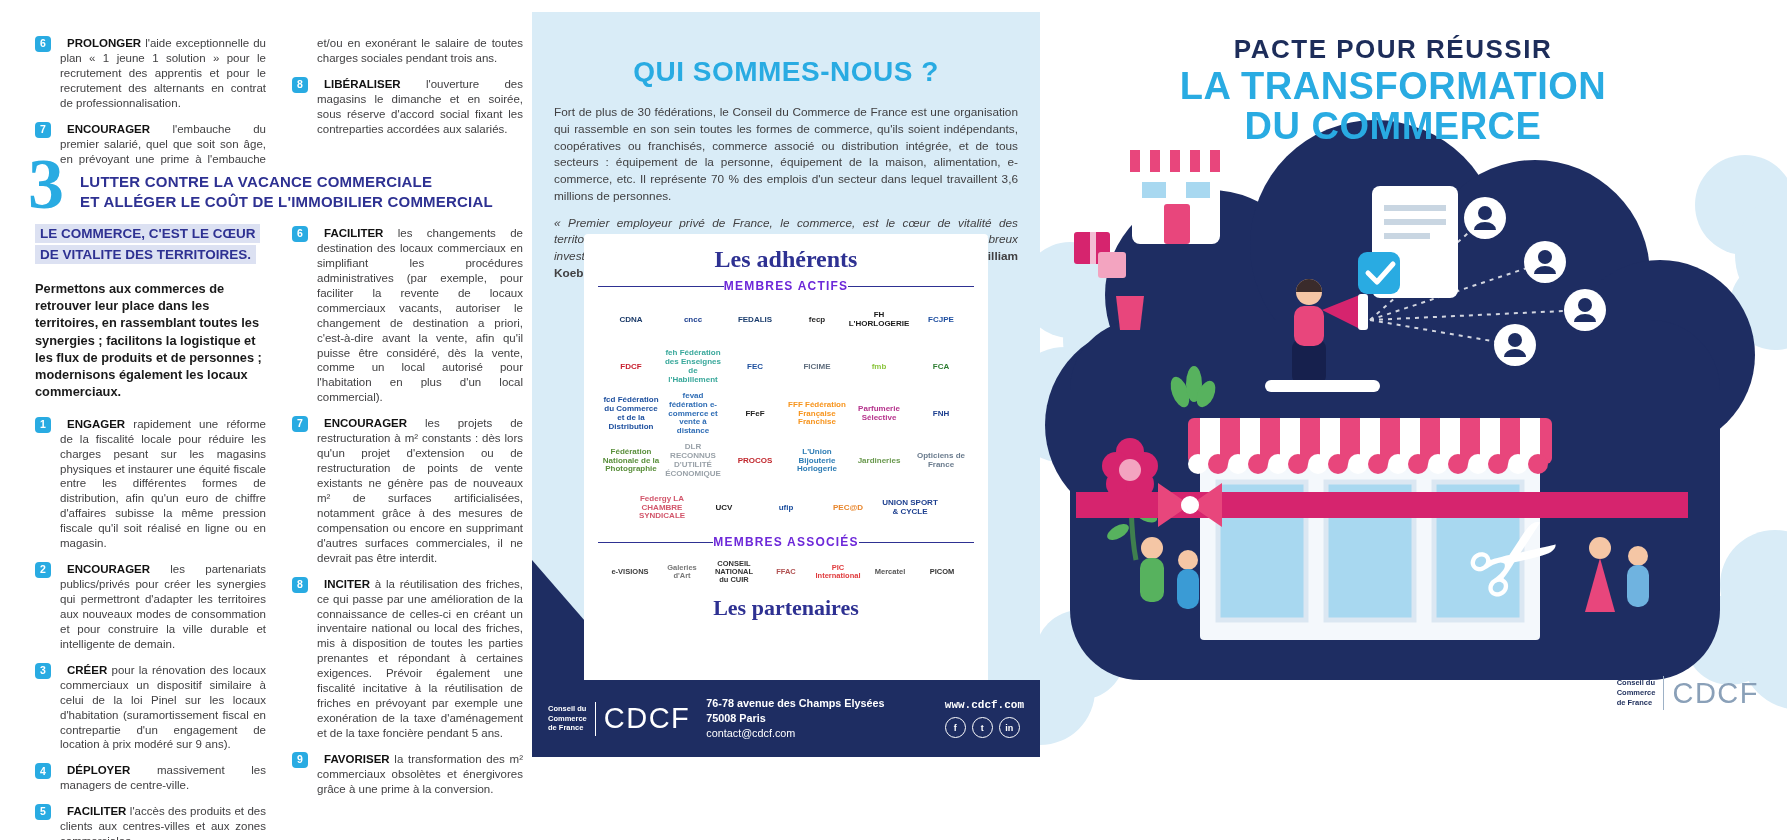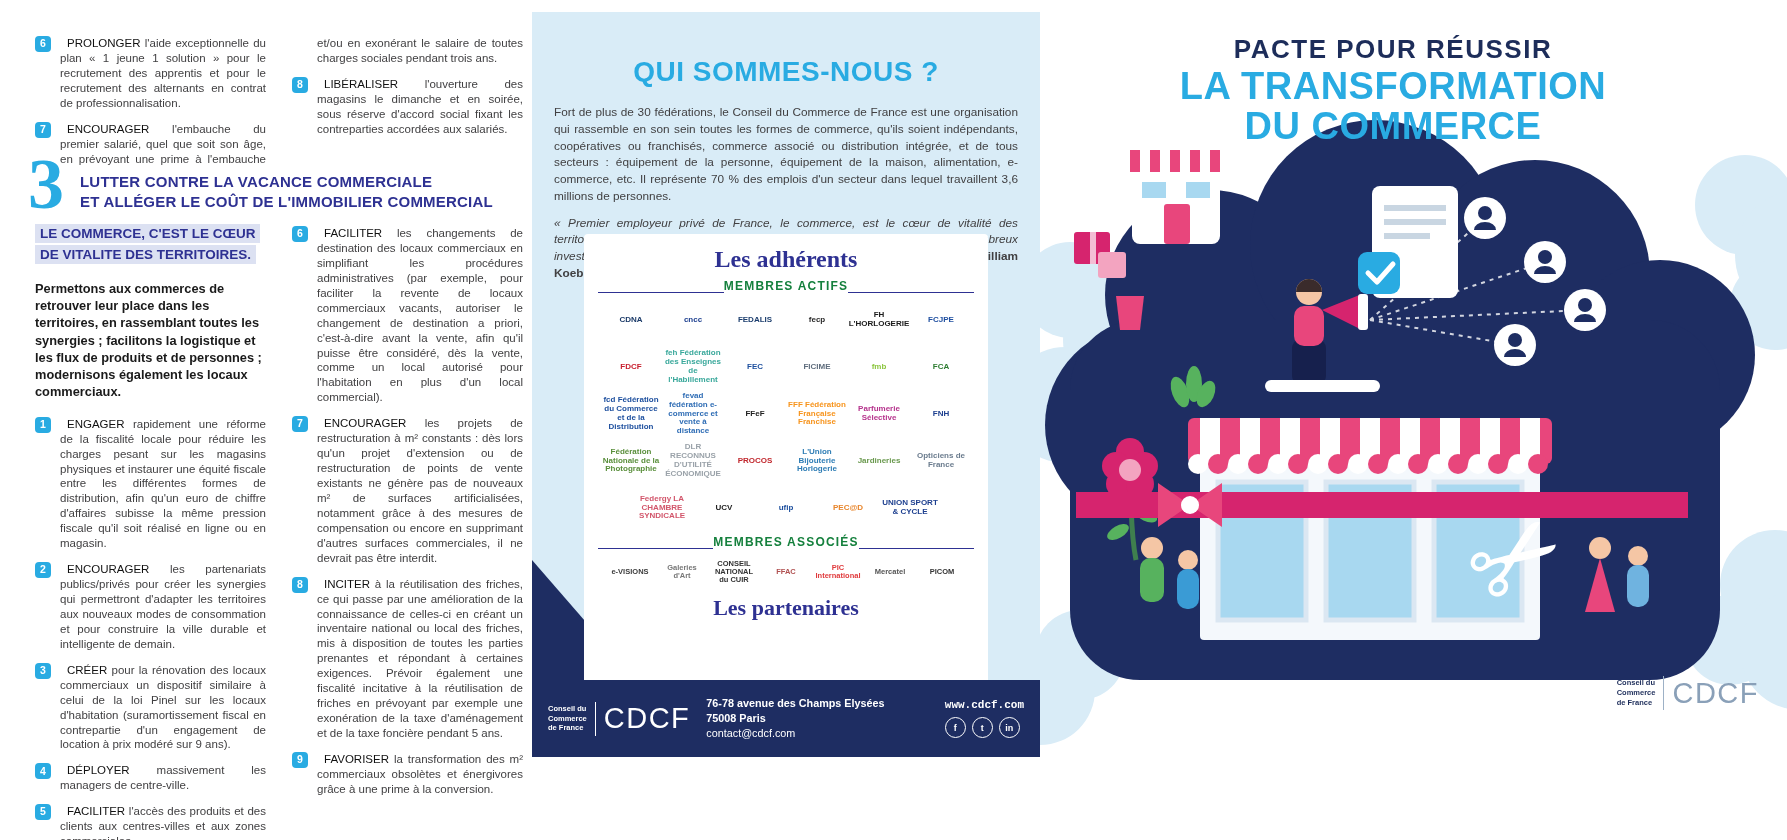--- a/index.html
+++ b/index.html
@@ -8,21 +8,21 @@
 
   
   .panel-left{position:absolute;left:0;top:0;width:532px;height:745px;background:#fff;}
   .top-block{position:absolute;left:35px;top:36px;width:488px;height:140px;
              column-count:2;column-gap:26px;column-fill:auto;}
   .item{position:relative;padding-left:25px;margin-bottom:11px;font-size:11.5px;
         line-height:1.3;text-align:justify;}
   .badge{position:absolute;left:0;top:0;width:16px;height:16px;background:#29abe2;
          border-radius:4px;color:#fff;font-weight:700;font-size:10.5px;display:flex;
          align-items:center;justify-content:center;}
-  .kw{color:#111;font-weight:400;padding-left:7px;}
+  .kw{color:#111;font-weight:700;padding-left:7px;}
   .sec-header{position:absolute;left:28px;top:156px;width:495px;display:flex;gap:16px;}
   .big-num{font-size:72px;font-weight:800;color:#29abe2;line-height:.8;font-family:"Liberation Serif",serif;}
   .sec-titles{padding-top:16px;font-size:15px;font-weight:800;color:#2e3192;line-height:1.3;letter-spacing:.2px;}
   .sec-cols{position:absolute;left:35px;top:224px;width:488px;display:flex;gap:26px;}
   .colA,.colB{width:231px;flex:none;}
   .hl{display:inline;background:#dce1f2;color:#2e3192;font-weight:800;font-size:13.5px;
       line-height:1.55;padding:2px 5px;-webkit-box-decoration-break:clone;box-decoration-break:clone;}
   .intro{margin:14px 0 16px;font-weight:700;color:#1a1a1a;font-size:12.8px;line-height:1.35;}
   .colB{padding-top:2px;}
 
@@ -33,21 +33,21 @@
   .mid-para{margin:16px auto 0;width:464px;font-size:11.8px;line-height:1.42;text-align:justify;}
   .mid-quote{margin:10px auto 0;width:464px;font-size:11.8px;line-height:1.42;
              text-align:justify;font-style:italic;}
   .quote-author{font-style:normal;font-weight:700;}
   .mid-triangle{position:absolute;left:0;top:548px;width:106px;height:122px;background:#1e2d62;
                 clip-path:polygon(0 0,100% 100%,0 100%);z-index:1;}
   .adh-box{position:absolute;left:52px;top:222px;width:404px;height:452px;background:#fff;
            border-radius:4px;padding:10px 14px;z-index:2;box-sizing:border-box;}
   .serif-title{font-family:"Liberation Serif",serif;font-weight:700;color:#2e3192;
                font-size:24px;text-align:center;margin:2px 0 4px;}
-  .rule-label{display:flex;align-items:flex-end;gap:0;margin:6px 0;color:#15803d;}
+  .rule-label{display:flex;align-items:center;gap:0;margin:6px 0;color:#6d28d9;}
   .rule{flex:1;height:1px;background:#2e3192;}
   .rl-text{font-size:12px;font-weight:700;letter-spacing:1.2px;}
   .logo-grid{display:flex;flex-wrap:wrap;justify-content:center;gap:5px 4px;margin-top:2px;}
   .logo{width:58px;height:42px;display:flex;align-items:center;justify-content:center;
         text-align:center;font-size:8px;font-weight:700;line-height:1.1;}
   .logo-sm{width:48px;height:34px;font-size:7.5px;}
   .logo-lg{width:108px;height:38px;font-size:10.5px;}
   .mid-footer{position:absolute;left:0;top:668px;width:508px;height:77px;background:#1e2d62;
               display:flex;align-items:center;padding:0 16px;gap:16px;z-index:3;color:#fff;
               box-sizing:border-box;}

